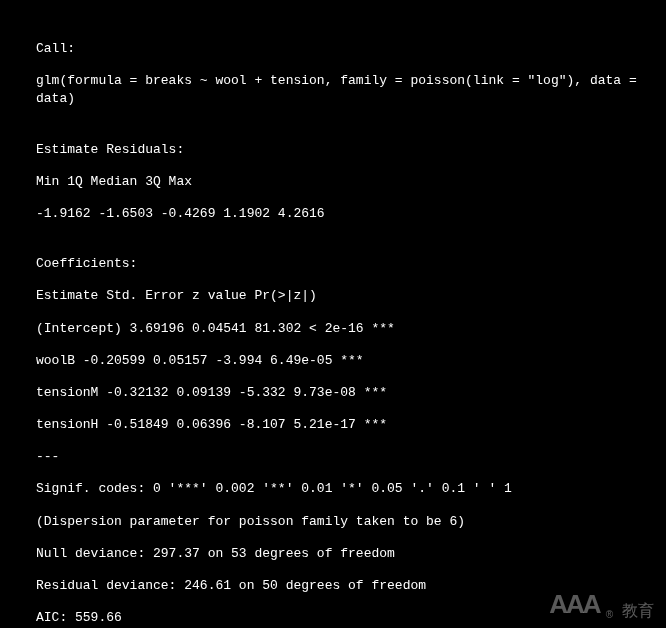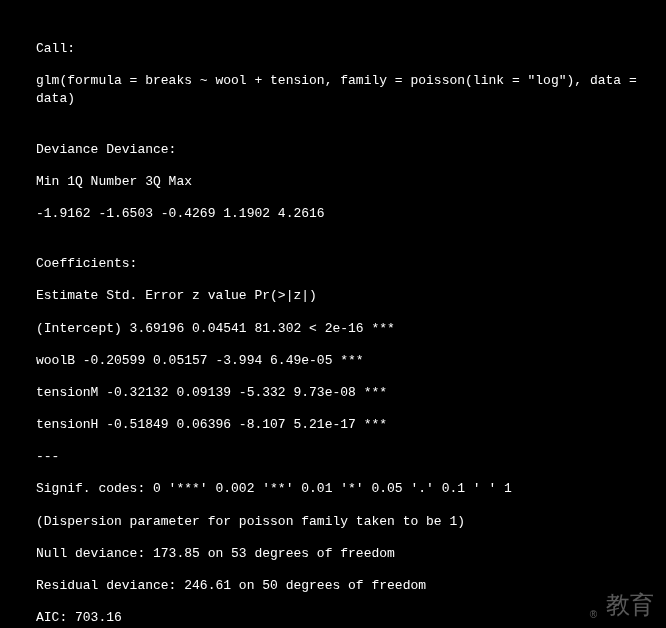--- a/index.html
+++ b/index.html
@@ -43,44 +43,45 @@
       font-weight: bold;
       font-size: 26px;
       letter-spacing: -2px;
     }
     .watermark .reg {
       font-size: 10px;
       vertical-align: super;
       margin-left: -1px;
     }
     .watermark .cn {
-      font-size: 24px;
+      font-size: 16px;
       margin-left: 2px;
     }
   </style>
 </head>
 <body>
 
 <div class="line">Call:</div>
 <div class="line">glm(formula = breaks ~ wool + tension, family = poisson(link = "log"), data = data)</div>
 <div class="gap"></div>
-<div class="line">Deviance Deviance:</div>
-<div class="line">Min 1Q Number 3Q Max</div>
+<div class="line">Estimate Residuals:</div>
+<div class="line">Min 1Q Median 3Q Max</div>
 <div class="line">-1.9162 -1.6503 -0.4269 1.1902 4.2616</div>
 <div class="gap"></div>
 <div class="line">Coefficients:</div>
 <div class="line">Estimate Std. Error z value Pr(&gt;|z|)</div>
 <div class="line">(Intercept) 3.69196 0.04541 81.302 &lt; 2e-16 ***</div>
 <div class="line">woolB -0.20599 0.05157 -3.994 6.49e-05 ***</div>
 <div class="line">tensionM -0.32132 0.09139 -5.332 9.73e-08 ***</div>
 <div class="line">tensionH -0.51849 0.06396 -8.107 5.21e-17 ***</div>
 <div class="line">---</div>
 <div class="line">Signif. codes: 0 '***' 0.002 '**' 0.01 '*' 0.05 '.' 0.1 ' ' 1</div>
-<div class="line">(Dispersion parameter for poisson family taken to be 1)</div>
-<div class="line">Null deviance: 173.85 on 53 degrees of freedom</div>
+<div class="line">(Dispersion parameter for poisson family taken to be 6)</div>
+<div class="line">Null deviance: 297.37 on 53 degrees of freedom</div>
 <div class="line">Residual deviance: 246.61 on 50 degrees of freedom</div>
-<div class="line">AIC: 703.16</div>
+<div class="line">AIC: 559.66</div>
 <div class="line">Number of Fisher Scoring iterations: 4</div>
 
 <div class="watermark">
+  <span class="logo">AAA</span>
     <span class="reg">®</span>
   <span class="cn">教育</span>
 </div>
 
 </body></html>

